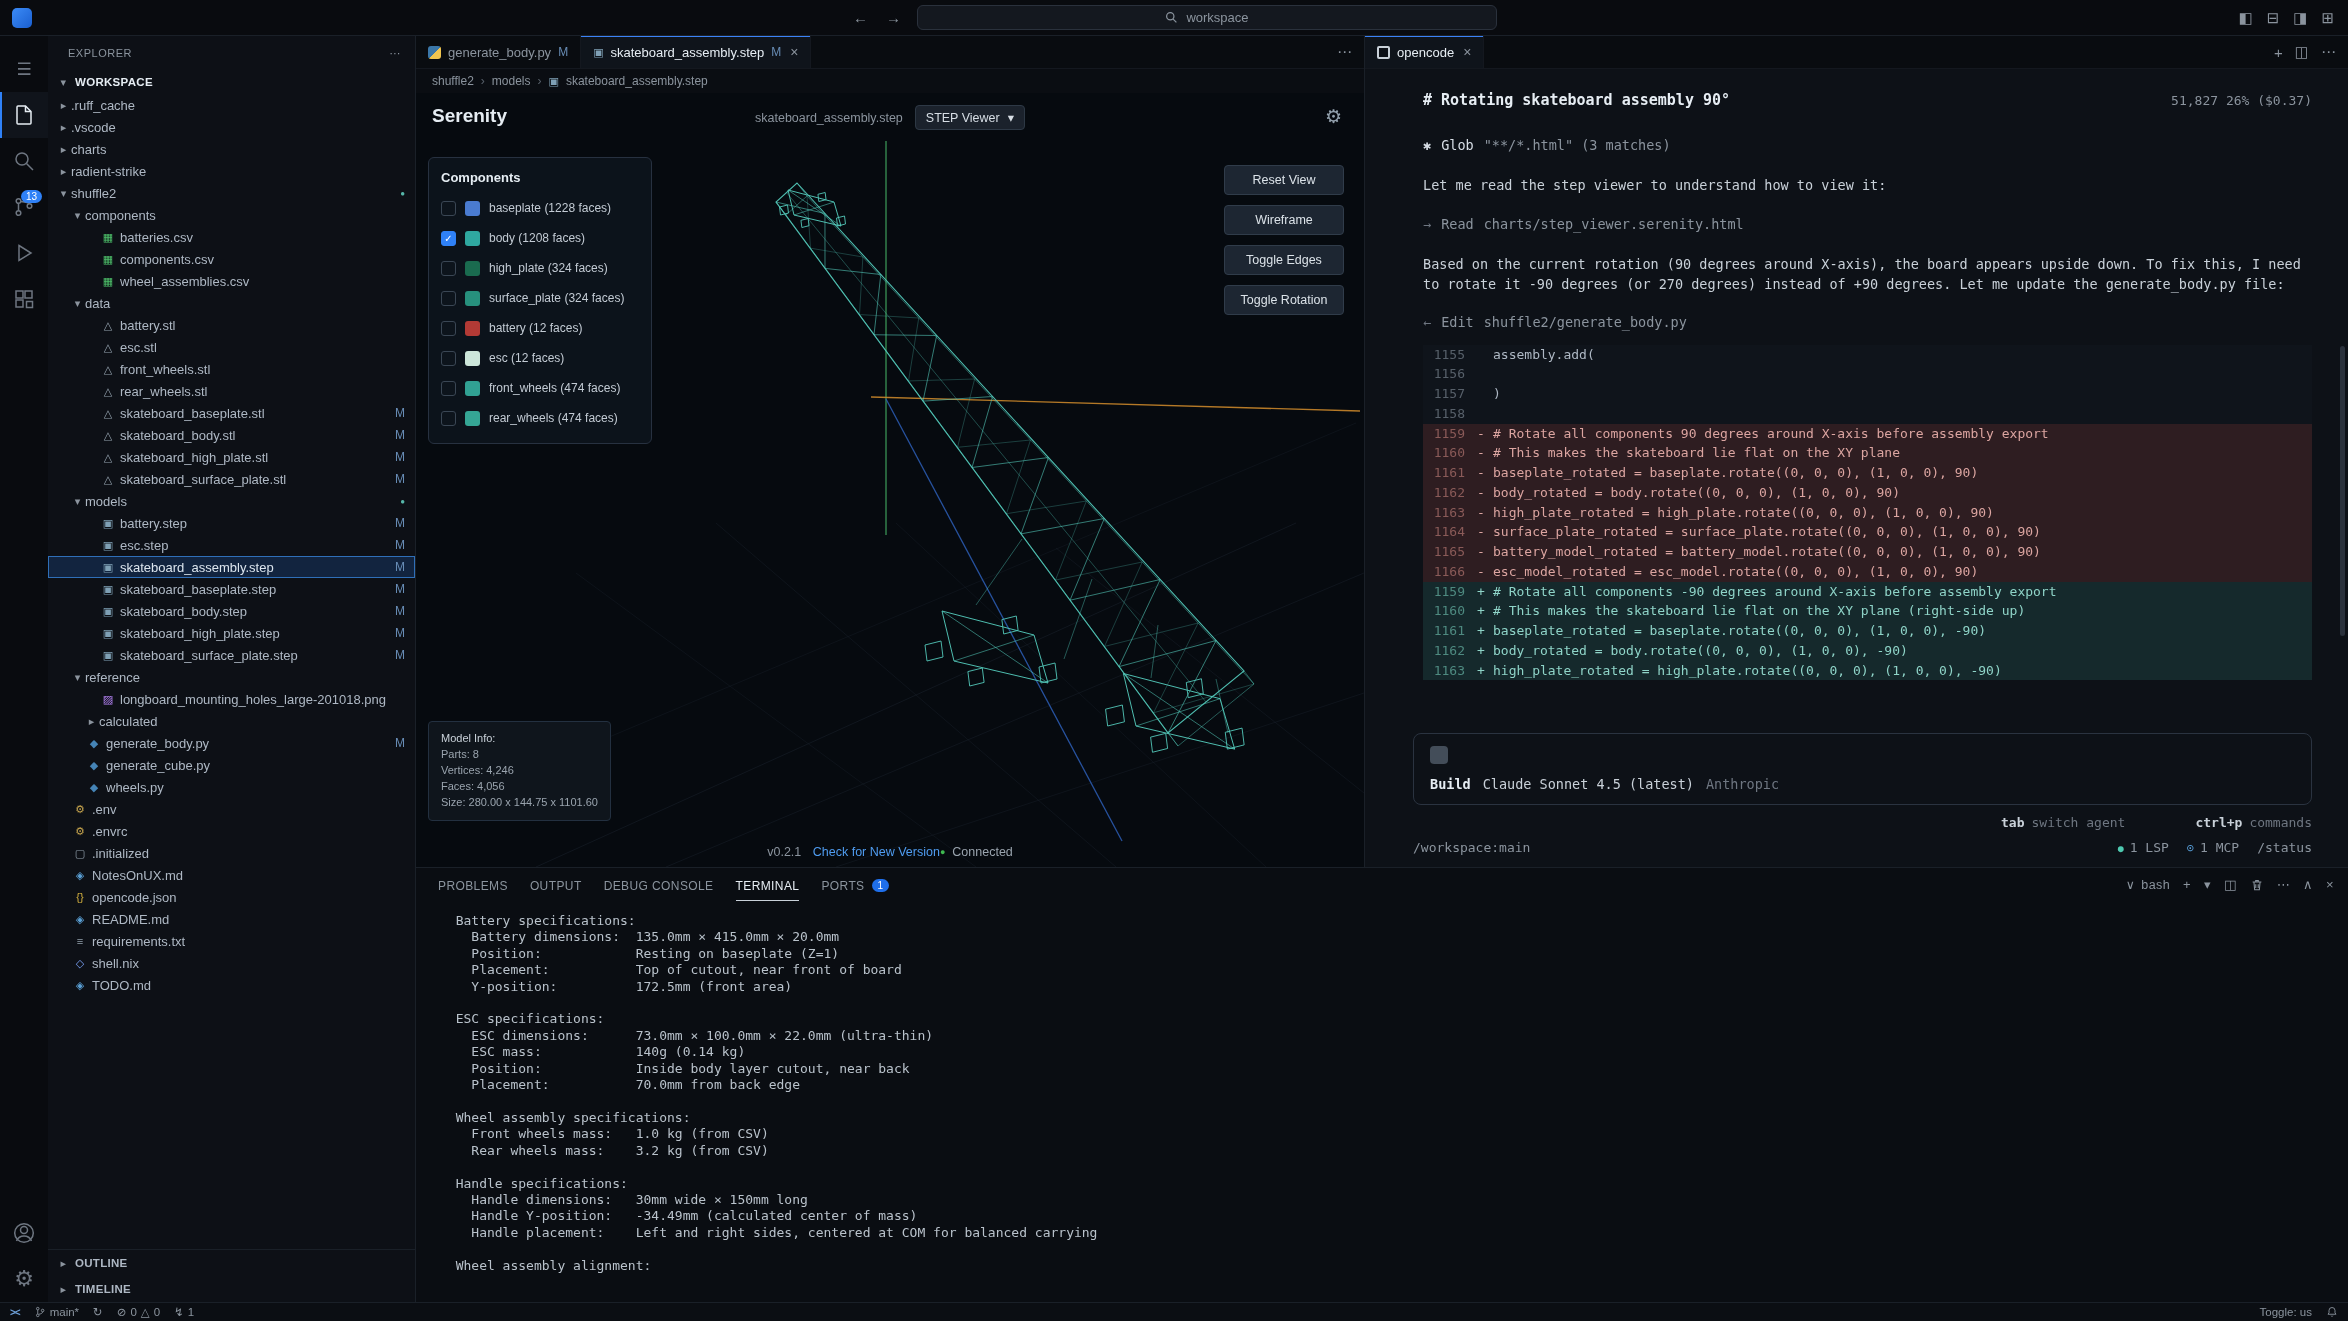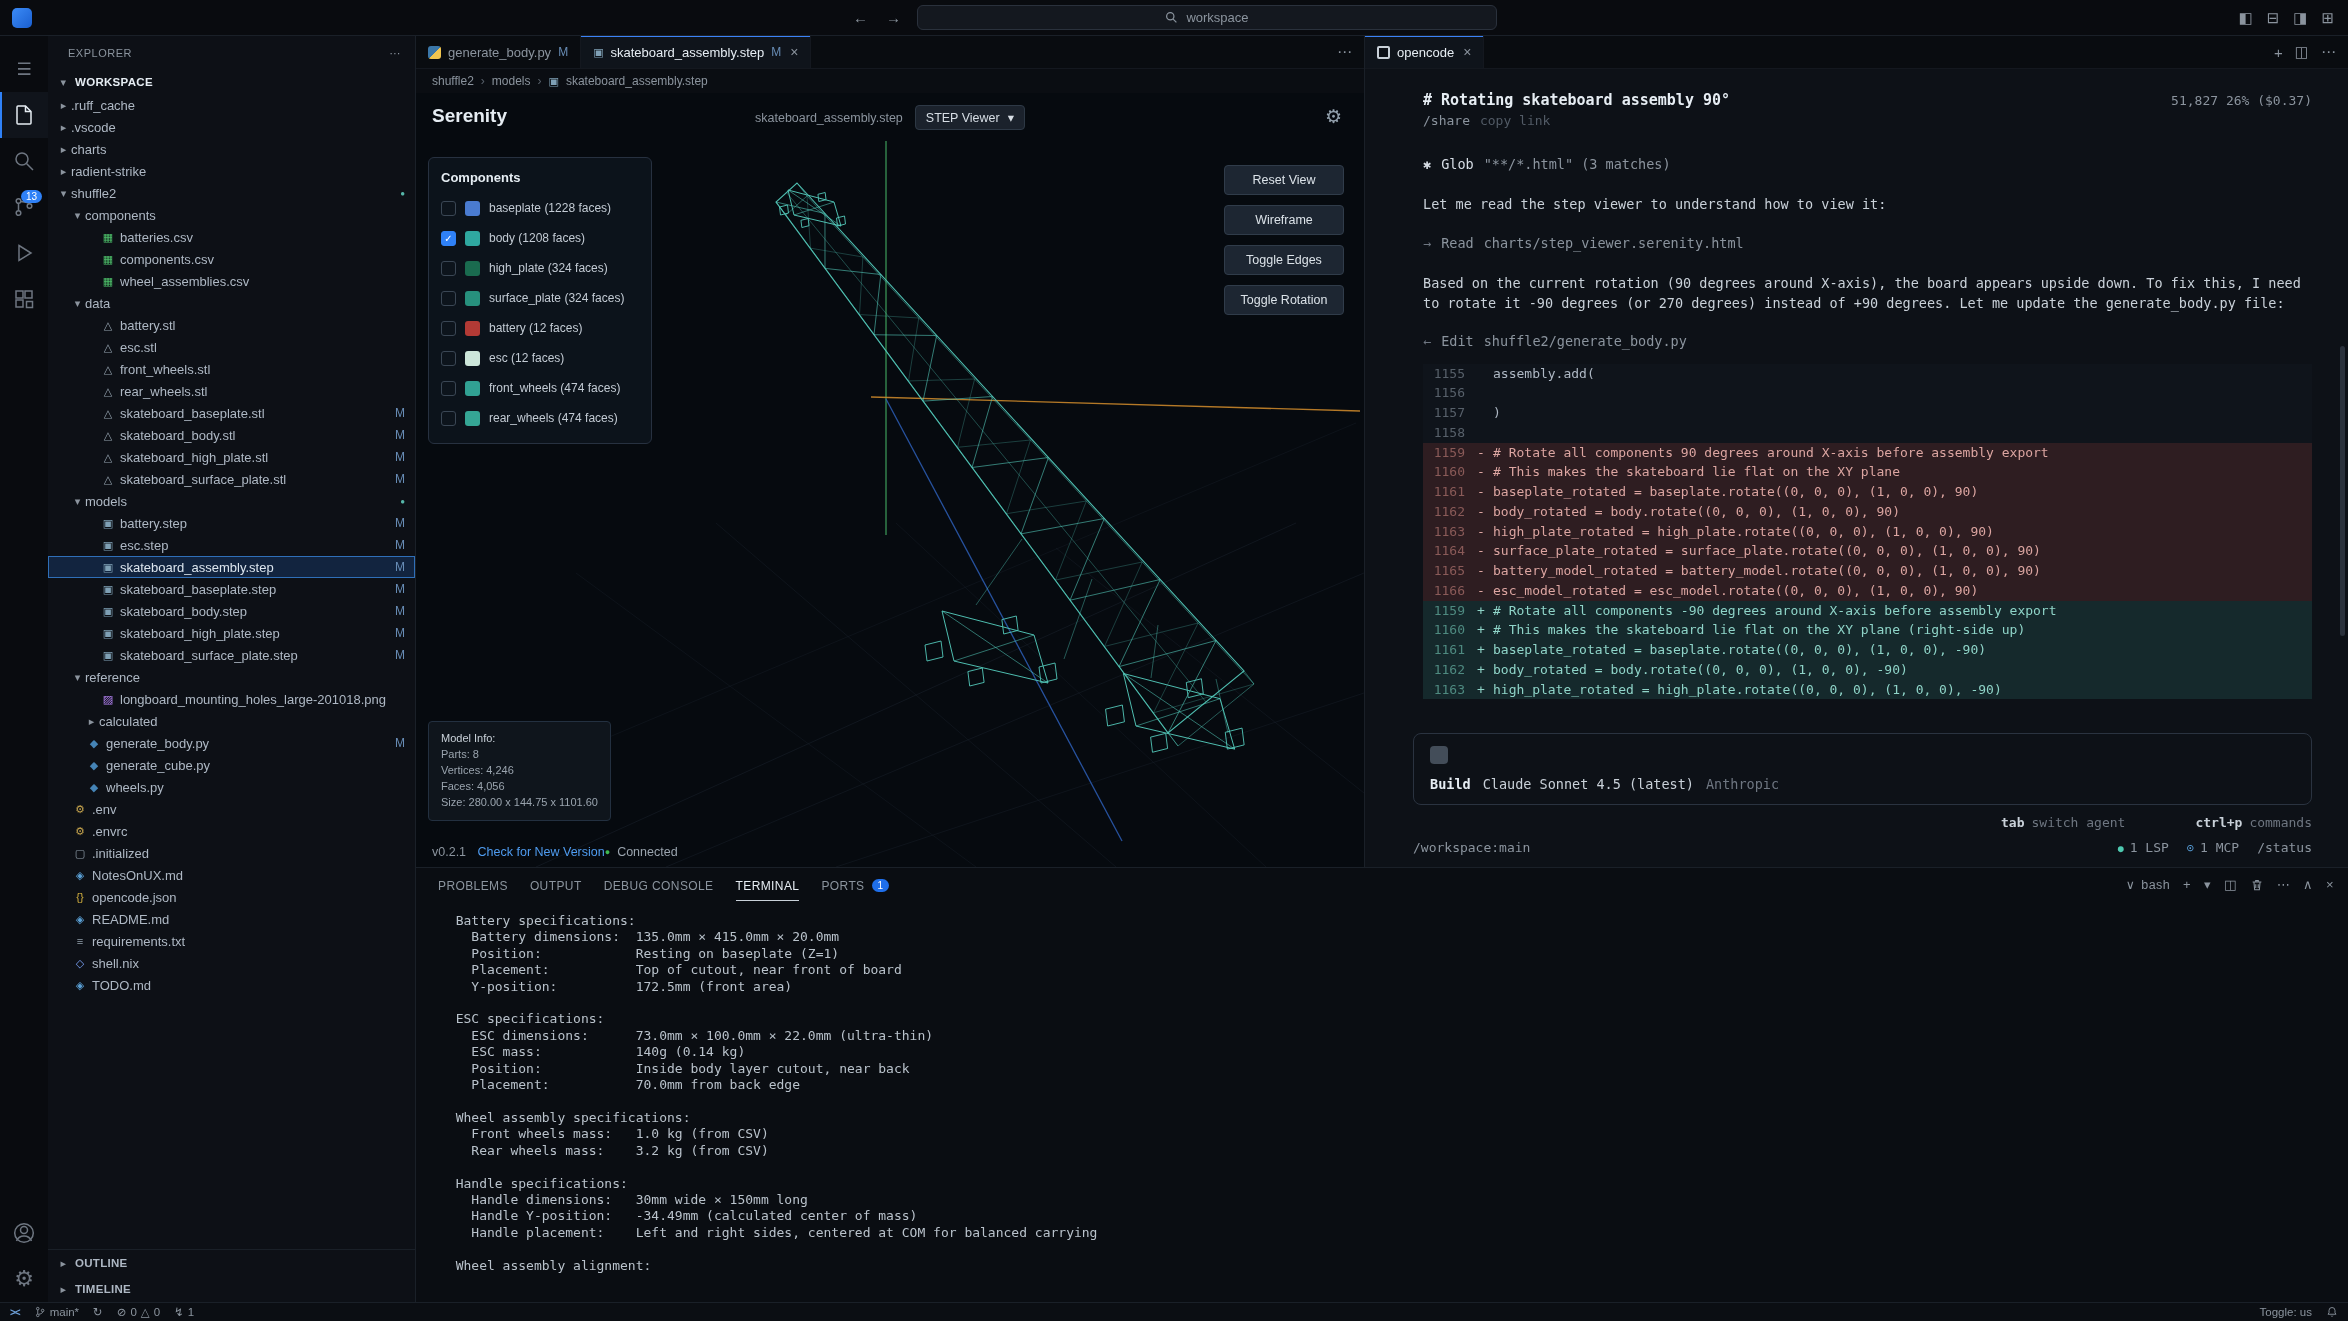--- a/index.html
+++ b/index.html
@@ -104,21 +104,21 @@
 
   .v-buttons { position:absolute; right:20px; top:72px; z-index:3; display:flex; flex-direction:column; gap:10px; }
   .v-btn { width:120px; background:#1d2632; border:1px solid #303c4a; border-radius:4px;
     color:#dbe2e8; font-size:12.5px; text-align:center; padding:7px 6px; cursor:default; }
 
   .minfo { position:absolute; left:12px; bottom:46px; z-index:3; background:#0f151c;
     border:1px solid #233040; border-radius:4px; padding:9px 12px; font-size:11px; color:#9aa4ae; line-height:1.45; }
   .minfo .mi-title { color:#c9d1d9; }
 
   .v-bottom { position:absolute; left:0; right:0; bottom:0; height:30px; z-index:3;
-    display:flex; align-items:center; justify-content:flex-start; padding:0 16px; font-size:12.5px; }
+    display:flex; align-items:center; justify-content:center; padding:0 16px; font-size:12.5px; }
   .v-version { color:#8b949e; }
   .v-link { color:#4f9cf0; margin-left:8px; }
   .v-conn { color:#9aa4ae; display:flex; align-items:center; gap:7px; }
   .conn-dot { color:#3fb950; font-size:9px; }
 
   
   #oc { flex:1; display:flex; flex-direction:column; min-height:0;
     font-family:"DejaVu Sans Mono",monospace; }
   .oc-header { padding:22px 36px 0 58px; flex:none; }
   .oc-titlerow { display:flex; justify-content:space-between; align-items:baseline; }
@@ -720,24 +720,20 @@
               <span>◫</span>
               <span>⋯</span>
             </div>
           </div>
           <div id="oc">
             <div class="oc-header">
               <div class="oc-titlerow">
                 <span class="oc-title"># Rotating skateboard assembly 90°</span>
                 <span class="oc-stats">51,827  26% ($0.37)</span>
               </div>
-              <div class="oc-sharerow">
-                <span class="oc-share">/share</span>
-                <span class="oc-sharehint">copy link</span>
-              </div>
             </div>
             <div class="oc-body">
               <div class="oc-row">
                 <span class="oc-cmd">✱</span>
                 <span class="oc-cmd">Glob</span>
                 <span class="oc-gray">"**/*.html" (3 matches)</span>
               </div>
               <div class="oc-text">Let me read the step viewer to understand how to view it:</div>
               <div class="oc-row oc-tool">
                 <span class="oc-dim">→</span>

